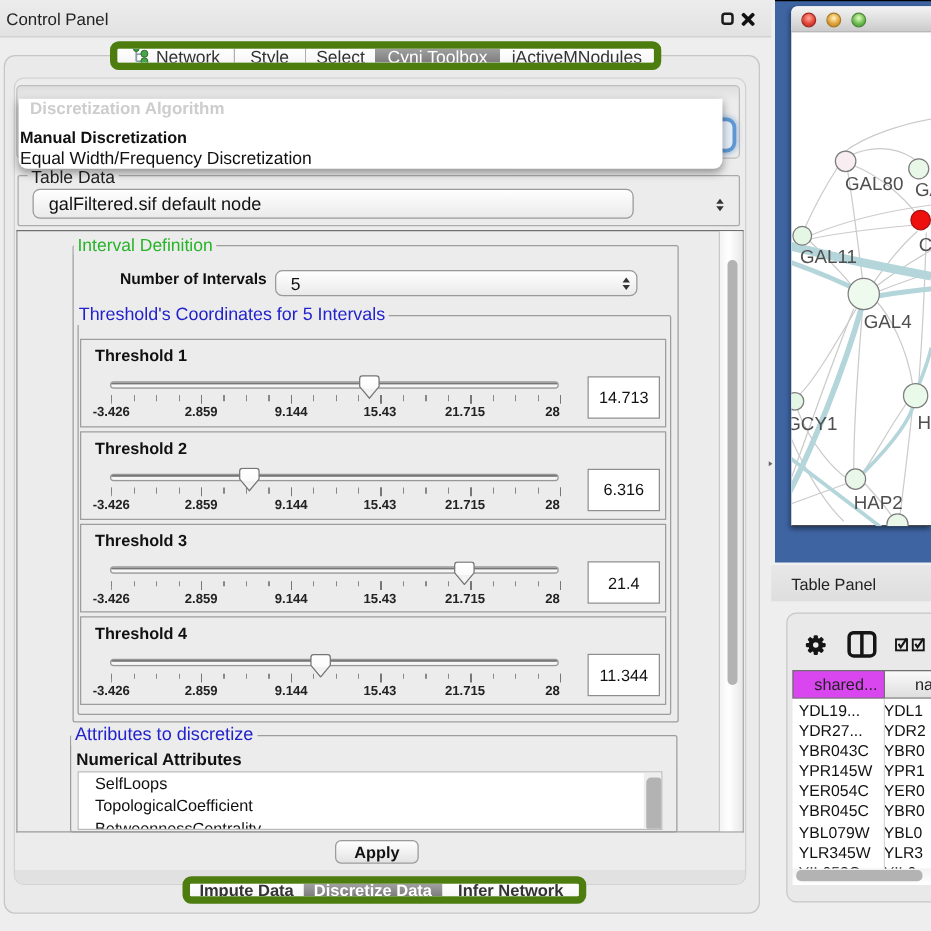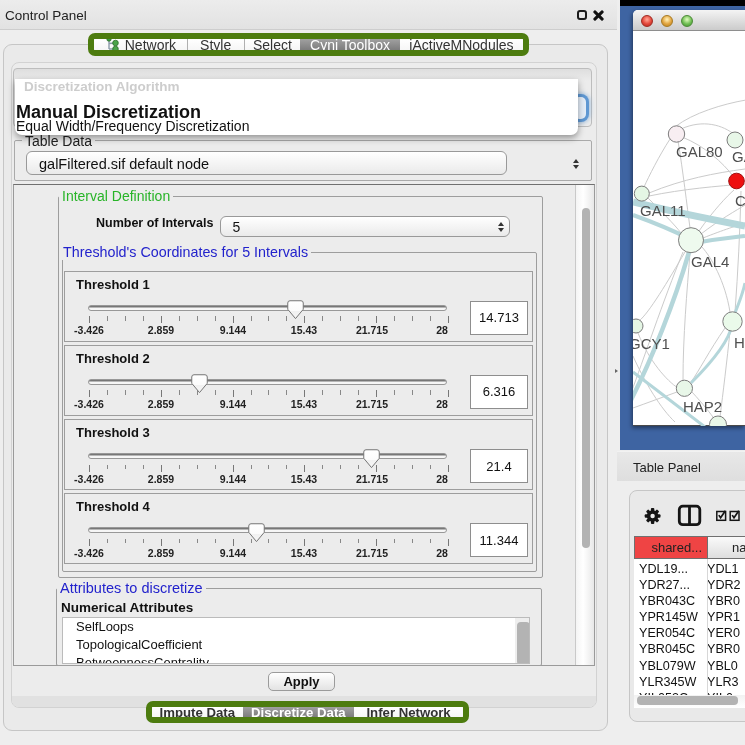--- a/index.html
+++ b/index.html
@@ -33,21 +33,21 @@
 #inner:after { content:""; position:absolute; left:0; right:0; bottom:0; height:11px; background:#e1e1e1; border-radius:0 0 7px 7px; }
 
 
 #disc { left:13px; top:68px; width:579px; height:59px; border:1px solid #bdbdbd; border-radius:4px; background:linear-gradient(#dedede,#ececec 12px); }
 #combo-focus { left:574px; top:97px; width:12px; height:22px; border-radius:5px; background:#e4edf8; box-shadow:0 0 0 3px #5f97d2, 0 0 4px 4px rgba(95,151,210,0.55); }
 
 
 #popup { left:15px; top:79px; width:563px; height:56px; background:#fff; border-radius:0 0 7px 7px; box-shadow:0 3px 7px rgba(0,0,0,0.38); }
 #popup .ghost1 { position:absolute; left:9px; top:0px; font-size:13.5px; font-weight:bold; color:#cdcdcd; }
 #popup .ghost2 { position:absolute; left:178px; top:4.5px; font-size:14.3px; font-weight:bold; color:#a8a8a8; }
-#popup .it1 { position:absolute; left:1px; top:23px; font-size:18px; font-weight:bold; color:#111; }
+#popup .it1 { position:absolute; left:1px; top:23px; font-size:13px; font-weight:bold; color:#111; }
 #popup .it2 { position:absolute; left:1px; top:39px; font-size:14px; color:#111; }
 
 
 .group { border:1px solid #aaa; border-radius:2px; }
 .glabel { position:absolute; font-size:14px; background:#ececec; padding:0 3px; white-space:nowrap; }
 #g-tabledata { left:13.5px; top:140px; width:578.5px; height:41px; }
 #l-tabledata { left:22px; top:133px; color:#222; }
 .combo { background:linear-gradient(#ffffff,#eaeaea); border:1px solid #999; border-radius:6px; font-size:13px; color:#111; }
 .combo .arrows { position:absolute; }
 .combo .arrows:before { content:""; position:absolute; left:0; top:0; width:0; height:0; border:3px solid transparent; border-bottom:4px solid #333; }
@@ -90,34 +90,34 @@
 #attrlist div { padding:1px 0 2px 13px; }
 #attrlist .sb { position:absolute; right:0; top:0; width:14px; height:100%; background:#eee; padding:0; }
 #attrlist .sb .th { position:absolute; left:2px; top:4px; width:9px; height:43px; background:#b3b3b3; border-radius:4px; }
 
 
 #apply { left:268px; top:672px; width:67px; height:19px; border:1px solid #9b9b9b; border-radius:5px; background:linear-gradient(#ffffff,#e3e3e3); font-size:13px; font-weight:bold; color:#111; display:flex; align-items:center; justify-content:center; }
 #bottabs { left:146px; top:701px; width:323px; height:22px; }
 #bottabs .s1 { width:94px; } #bottabs .s2 { width:116px; } #bottabs .s3 { width:113px; }
 
 
-#desktop { left:620px; top:0; width:125px; height:450px; background:#3e64a2; border-top:6px solid #000000; }
+#desktop { left:620px; top:0; width:125px; height:450px; background:#3e64a2; border-top:1px solid #000000; }
 #netwin { position:absolute; left:12.5px; top:4px; width:112.5px; height:416px; border-bottom:1px solid #4a4a4a; background:#fff; border-radius:5px 0 0 0; box-shadow:-1px 2px 4px rgba(0,0,0,0.45); }
 #nettitle { position:absolute; left:0; top:0; width:112px; height:21px; background:linear-gradient(#f4f4f4,#cbcbcb); border-bottom:1px solid #8e8e8e; border-radius:5px 0 0 0; }
 .light { position:absolute; top:5px; width:12px; height:12px; border-radius:50%; }
 #lr { left:8px;  background:radial-gradient(circle at 50% 35%, #ff9a8a 8%, #e2463a 55%, #b1271e); border:0.5px solid #a02a22; }
 #ly { left:28px; background:radial-gradient(circle at 50% 35%, #ffe9a8 8%, #e0a33e 55%, #b97f1d); border:0.5px solid #a87b22; }
 #lg { left:48px; background:radial-gradient(circle at 50% 35%, #d2f5b0 8%, #6fbe53 55%, #3f8f2d); border:0.5px solid #4c8a38; }
 #netcanvas { position:absolute; left:0; top:21px; width:112px; height:395px; overflow:hidden; }
 
 #tpbar { left:617px; top:451px; width:128px; height:30px; background:linear-gradient(#e8e8e8,#dedede); border-top:1px solid #f2f2f2; }
 #tpbar .t { position:absolute; left:16px; top:8px; font-size:13px; color:#222; }
 #tablepanel { left:629px; top:490px; width:130px; height:232px; background:#e9e9e9; border:1px solid #c6c6c6; border-radius:8px; }
 
-#thdr1 { position:absolute; left:4px; top:44.5px; width:74px; height:23px; background:#ef4444; border:1px solid #707070; font-size:13px; color:#222; text-align:right; padding-right:5px; line-height:21px; }
+#thdr1 { position:absolute; left:4px; top:44.5px; width:74px; height:23px; background:#d946ef; border:1px solid #707070; font-size:13px; color:#222; text-align:right; padding-right:5px; line-height:21px; }
 #thdr2 { position:absolute; left:78px; top:44.5px; width:52px; height:23px; background:linear-gradient(#fafafa,#dedede); border:1px solid #707070; border-left:none; font-size:13px; color:#222; padding-left:24px; line-height:21px; }
 #tbody { position:absolute; left:4px; top:68px; width:126px; height:136px; background:#fff; font-size:12.6px; color:#111; overflow:hidden; padding-top:1.5px; }
 #tbody .r { height:16.2px; line-height:16.2px; white-space:nowrap; }
 #tbody .c1 { display:inline-block; width:65px; padding-left:5px; }
 #tbody .c2 { display:inline-block; padding-left:8px; }
 #colline { position:absolute; left:77px; top:68px; width:1px; height:136px; background:#d7d7d7; }
 #hsb { position:absolute; left:4px; top:204px; width:126px; height:13px; background:linear-gradient(#f2f2f2,#fff); }
 #hsb .th { position:absolute; left:3px; top:1px; width:101px; height:8.5px; background:#b3b3b3; border-radius:4px; }
 
 #collapser { left:615px; top:369px; width:6px; height:7px; }

